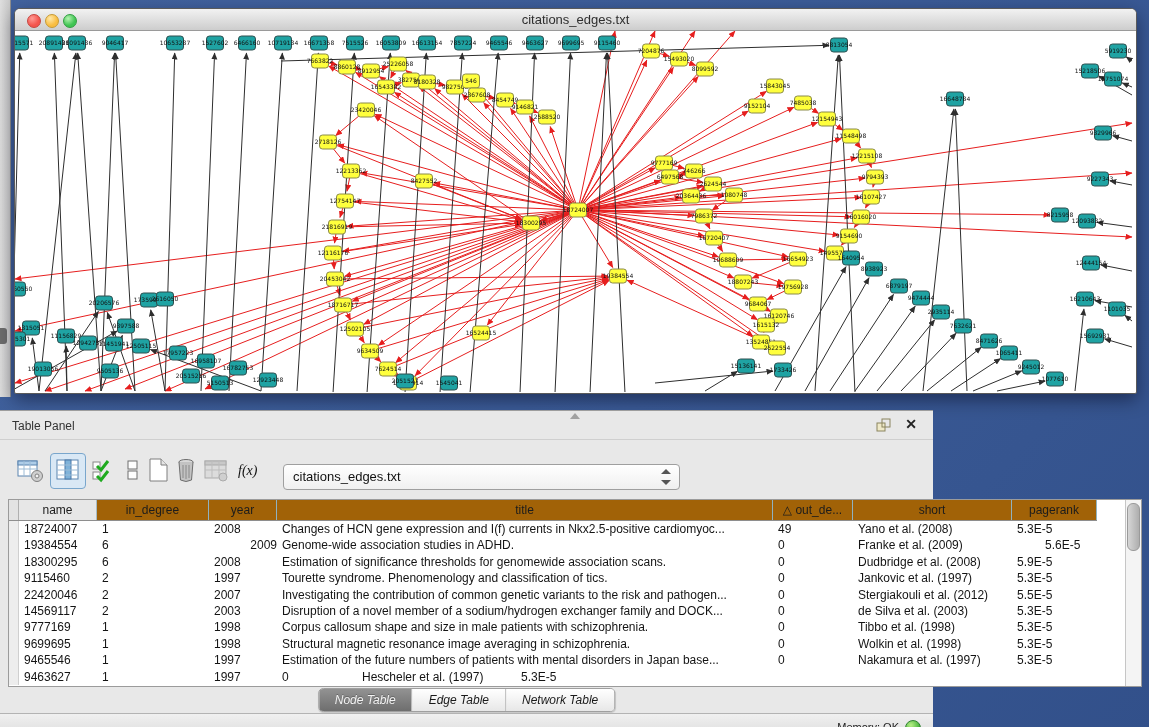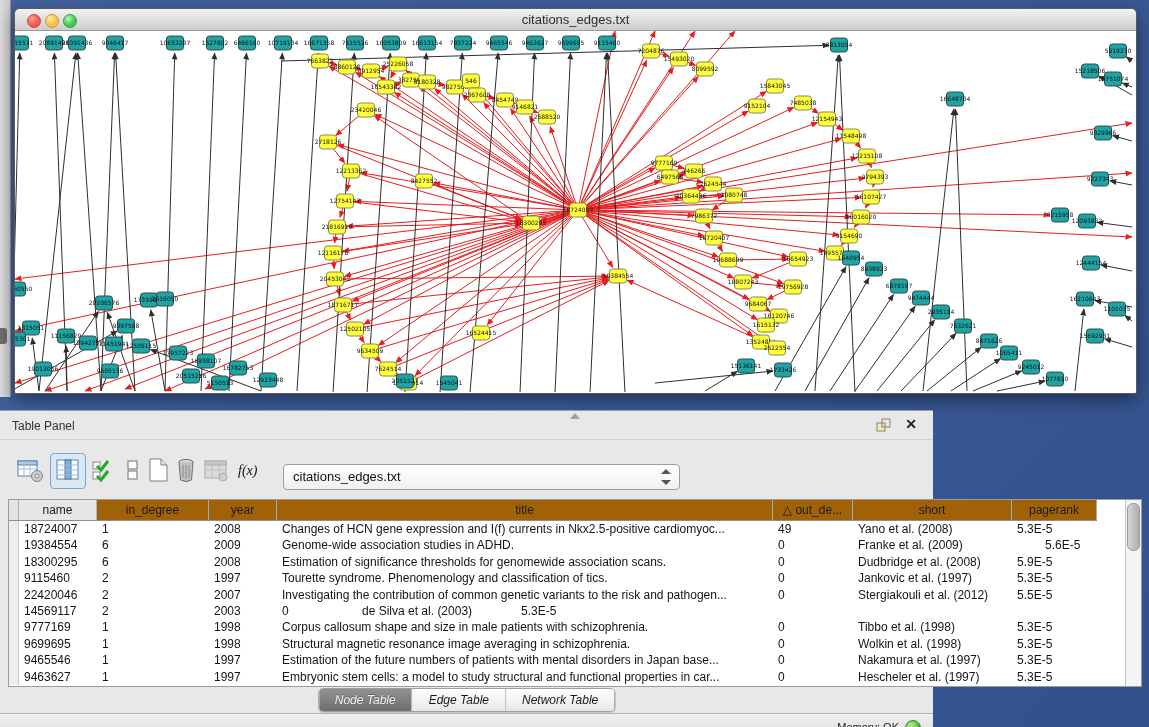--- a/index.html
+++ b/index.html
@@ -650,21 +650,21 @@
             <div class="tcell" style="width: 68px;">2008</div>
             <div class="tcell" style="width: 496px;">Changes of HCN gene expression and I(f) currents in Nkx2.5-positive cardiomyoc...</div>
             <div class="tcell" style="width: 80px;">49</div>
             <div class="tcell" style="width: 159px;">Yano et al. (2008)</div>
             <div class="tcell" style="width: 85px;">5.3E-5</div>
           </div>
           <div class="trow">
             <div class="tcell stubc" style="width: 10px;"></div>
             <div class="tcell" style="width: 78px;">19384554</div>
             <div class="tcell" style="width: 112px;">6</div>
-            <div class="tcell" style="width: 68px;">2009</div>
+            <div class="tcell" style="width: 68px; text-align: right;">2009</div>
             <div class="tcell" style="width: 496px;">Genome-wide association studies in ADHD.</div>
             <div class="tcell" style="width: 80px;">0</div>
             <div class="tcell" style="width: 159px;">Franke et al. (2009)</div>
             <div class="tcell" style="width: 85px; margin-left: 28px;">5.6E-5</div>
           </div>
           <div class="trow">
             <div class="tcell stubc" style="width: 10px;"></div>
             <div class="tcell" style="width: 78px;">18300295</div>
             <div class="tcell" style="width: 112px;">6</div>
             <div class="tcell" style="width: 68px;">2008</div>
@@ -691,20 +691,21 @@
             <div class="tcell" style="width: 496px;">Investigating the contribution of common genetic variants to the risk and pathogen...</div>
             <div class="tcell" style="width: 80px;">0</div>
             <div class="tcell" style="width: 159px;">Stergiakouli et al. (2012)</div>
             <div class="tcell" style="width: 85px;">5.5E-5</div>
           </div>
           <div class="trow">
             <div class="tcell stubc" style="width: 10px;"></div>
             <div class="tcell" style="width: 78px;">14569117</div>
             <div class="tcell" style="width: 112px;">2</div>
             <div class="tcell" style="width: 68px;">2003</div>
+            <div class="tcell" style="width: 496px;">Disruption of a novel member of a sodium/hydrogen exchanger family and DOCK...</div>
             <div class="tcell" style="width: 80px;">0</div>
             <div class="tcell" style="width: 159px;">de Silva et al. (2003)</div>
             <div class="tcell" style="width: 85px;">5.3E-5</div>
           </div>
           <div class="trow">
             <div class="tcell stubc" style="width: 10px;"></div>
             <div class="tcell" style="width: 78px;">9777169</div>
             <div class="tcell" style="width: 112px;">1</div>
             <div class="tcell" style="width: 68px;">1998</div>
             <div class="tcell" style="width: 496px;">Corpus callosum shape and size in male patients with schizophrenia.</div>
@@ -730,21 +731,20 @@
             <div class="tcell" style="width: 496px;">Estimation of the future numbers of patients with mental disorders in Japan base...</div>
             <div class="tcell" style="width: 80px;">0</div>
             <div class="tcell" style="width: 159px;">Nakamura et al. (1997)</div>
             <div class="tcell" style="width: 85px;">5.3E-5</div>
           </div>
           <div class="trow">
             <div class="tcell stubc" style="width: 10px;"></div>
             <div class="tcell" style="width: 78px;">9463627</div>
             <div class="tcell" style="width: 112px;">1</div>
             <div class="tcell" style="width: 68px;">1997</div>
-            <div class="tcell" style="width: 496px;">Embryonic stem cells: a model to study structural and functional properties in car...</div>
             <div class="tcell" style="width: 80px;">0</div>
             <div class="tcell" style="width: 159px;">Hescheler et al. (1997)</div>
             <div class="tcell" style="width: 85px;">5.3E-5</div>
           </div>
         </div>
       <div id="vscroll">
         <div id="vthumb"></div>
       </div>
     </div>
 

